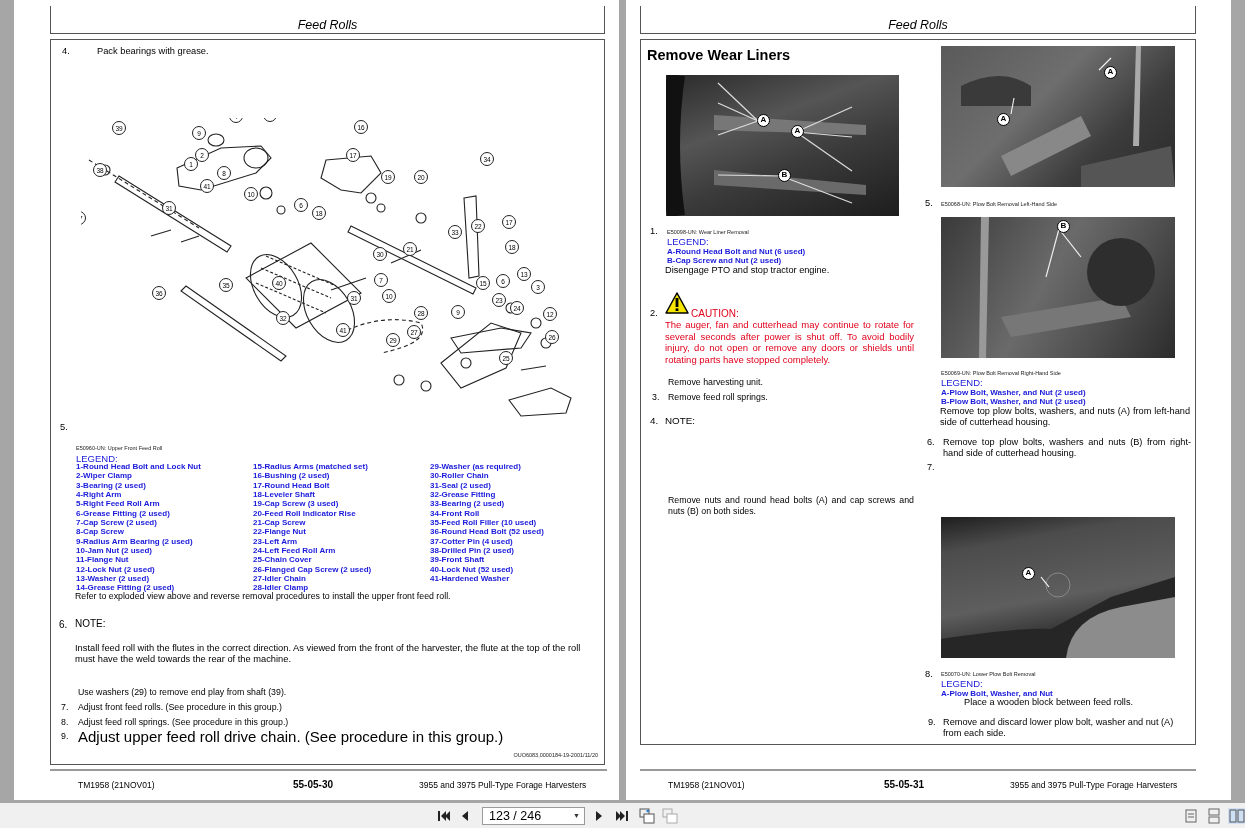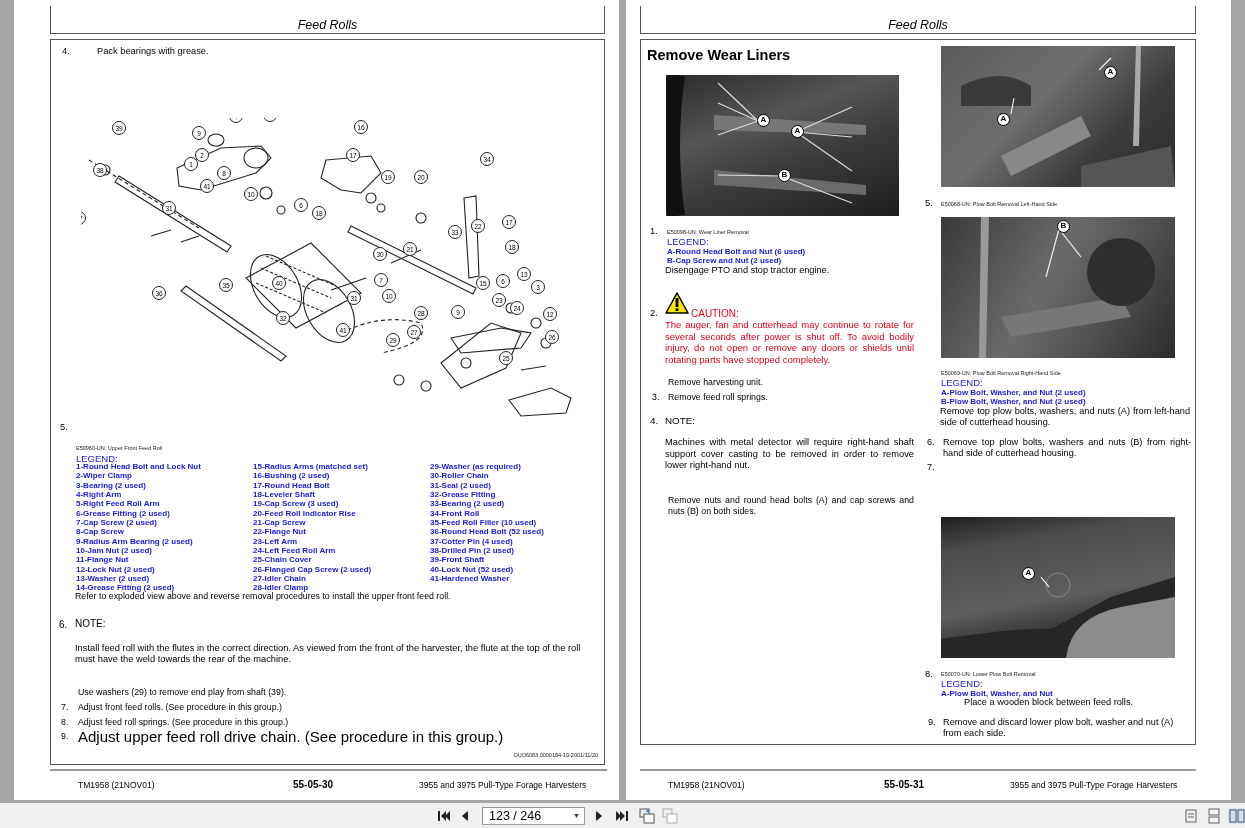--- a/index.html
+++ b/index.html
@@ -329,21 +329,20 @@
     </svg>
     <span class="txt red" style="left:50px; top:268px; font-size:10px;">CAUTION:</span>
     <span class="txt red" style="left:24px; top:279px; width:249px; font-size:9.5px; line-height:11.6px; text-align:justify;">The auger, fan and cutterhead may continue to rotate for several seconds after power is shut off. To avoid bodily injury, do not open or remove any doors or shields until rotating parts have stopped completely.</span>
     <span class="txt" style="left:27px; top:337px; font-size:8.8px;">Remove harvesting unit.</span>
 
     <span class="num" style="left:11px; top:352px; font-size:8.8px;">3.</span>
     <span class="txt" style="left:27px; top:352px; font-size:8.8px;">Remove feed roll springs.</span>
 
     <span class="num" style="left:9px; top:375px; font-size:9.8px;">4.</span>
     <span class="txt" style="left:24px; top:375px; font-size:9.8px;">NOTE:</span>
-    <span class="txt" style="left:24px; top:397px; width:249px; font-size:9.3px; line-height:11.6px; text-align:justify;">Machines with metal detector will require right-hand shaft support cover casting to be removed in order to remove lower right-hand nut.</span>
     <span class="txt" style="left:27px; top:455px; width:246px; font-size:8.8px; line-height:10.5px; text-align:justify;">Remove nuts and round head bolts (A) and cap screws and nuts (B) on both sides.</span>
 
     <div class="photo" style="left:300px; top:6px; width:234px; height:141px; background:linear-gradient(135deg,#5a5a5a 0%,#6e6e6e 40%,#3c3c3c 70%,#2a2a2a 100%);">
       <svg width="234" height="141" style="position:absolute;left:0;top:0">
         <path d="M20 40 Q60 20 90 40 L90 60 L20 60 Z" fill="#3a3a3a"></path>
         <path d="M60 110 L140 70 L150 90 L70 130 Z" fill="#888"></path>
         <path d="M195 0 L200 0 L198 100 L192 100 Z" fill="#aaa"></path>
         <path d="M140 120 L230 100 L234 141 L140 141 Z" fill="#555"></path>
         <g stroke="#eee" stroke-width="1.2">
             <path d="M70 68 L73 52"></path>

